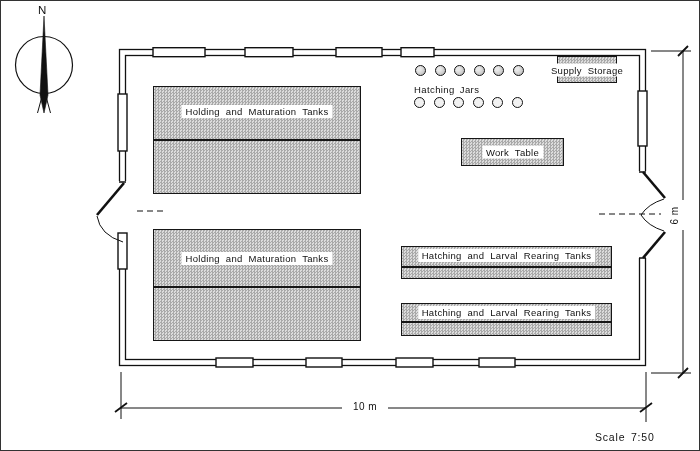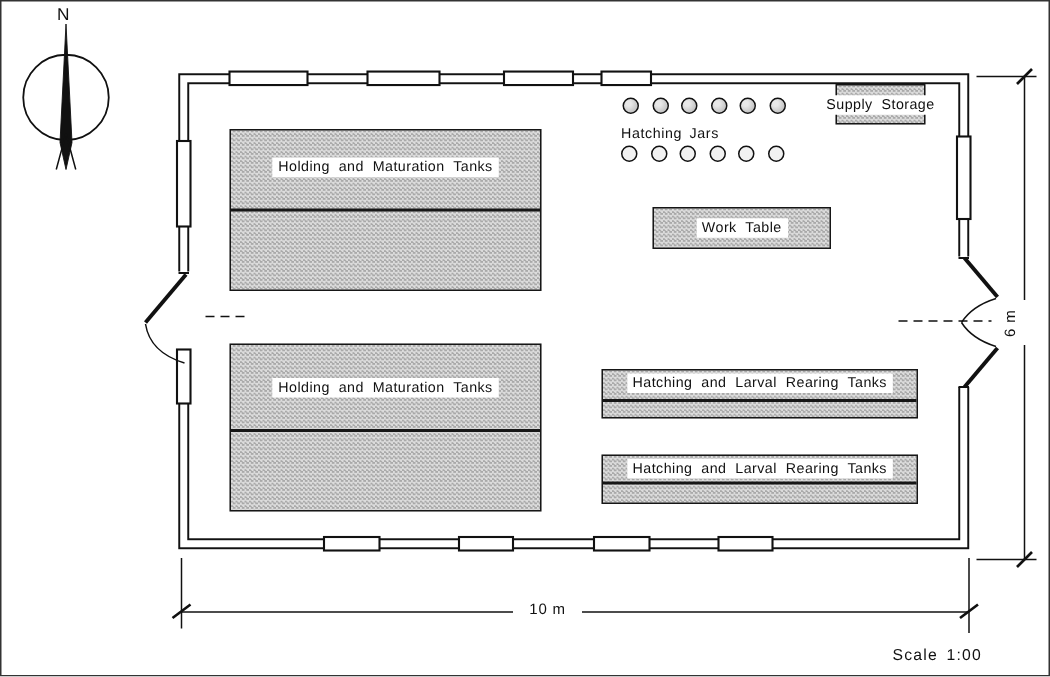--- a/index.html
+++ b/index.html
@@ -108,21 +108,21 @@
   <div class="tank stipple" style="left:152px;top:85px;width:208px;height:108px;">
     <div class="divider" style="top:52px;"></div>
     <div class="tag" style="top:18px;">Holding and Maturation Tanks</div>
   </div>
 
   <div class="tank stipple" style="left:152px;top:228px;width:208px;height:112px;">
     <div class="divider" style="top:56px;"></div>
     <div class="tag" style="top:22px;">Holding and Maturation Tanks</div>
   </div>
 
-  <div class="tank stipple" style="left:434px;top:137px;width:119px;height:28px;">
+  <div class="tank stipple" style="left:460px;top:137px;width:103px;height:28px;">
     <div class="tag tag-center">Work Table</div>
   </div>
 
   <div class="tank stipple" style="left:400px;top:245px;width:211px;height:33px;">
     <div class="divider" style="top:19px;"></div>
     <div class="tag" style="top:2px;">Hatching and Larval Rearing Tanks</div>
   </div>
 
   <div class="tank stipple" style="left:400px;top:302px;width:211px;height:33px;">
     <div class="divider" style="top:17px;"></div>
@@ -145,15 +145,15 @@
       <span class="jar jar-light"></span>
       <span class="jar jar-light"></span>
       <span class="jar jar-light"></span>
     </div>
 
   <div class="dim-label" style="left:341px;top:400px;width:46px;">10 m</div>
   <div class="dim-label" id="height-label" style="left:662px;top:199px;width:22px;height:30px;">
     <span>6 m</span>
   </div>
 
-  <div id="scale-label" style="left:594px;top:430px;">Scale 1:00</div>
+  <div id="scale-label" style="left:594px;top:430px;">Scale 7:50</div>
 
 </div>
 
 </body></html>

